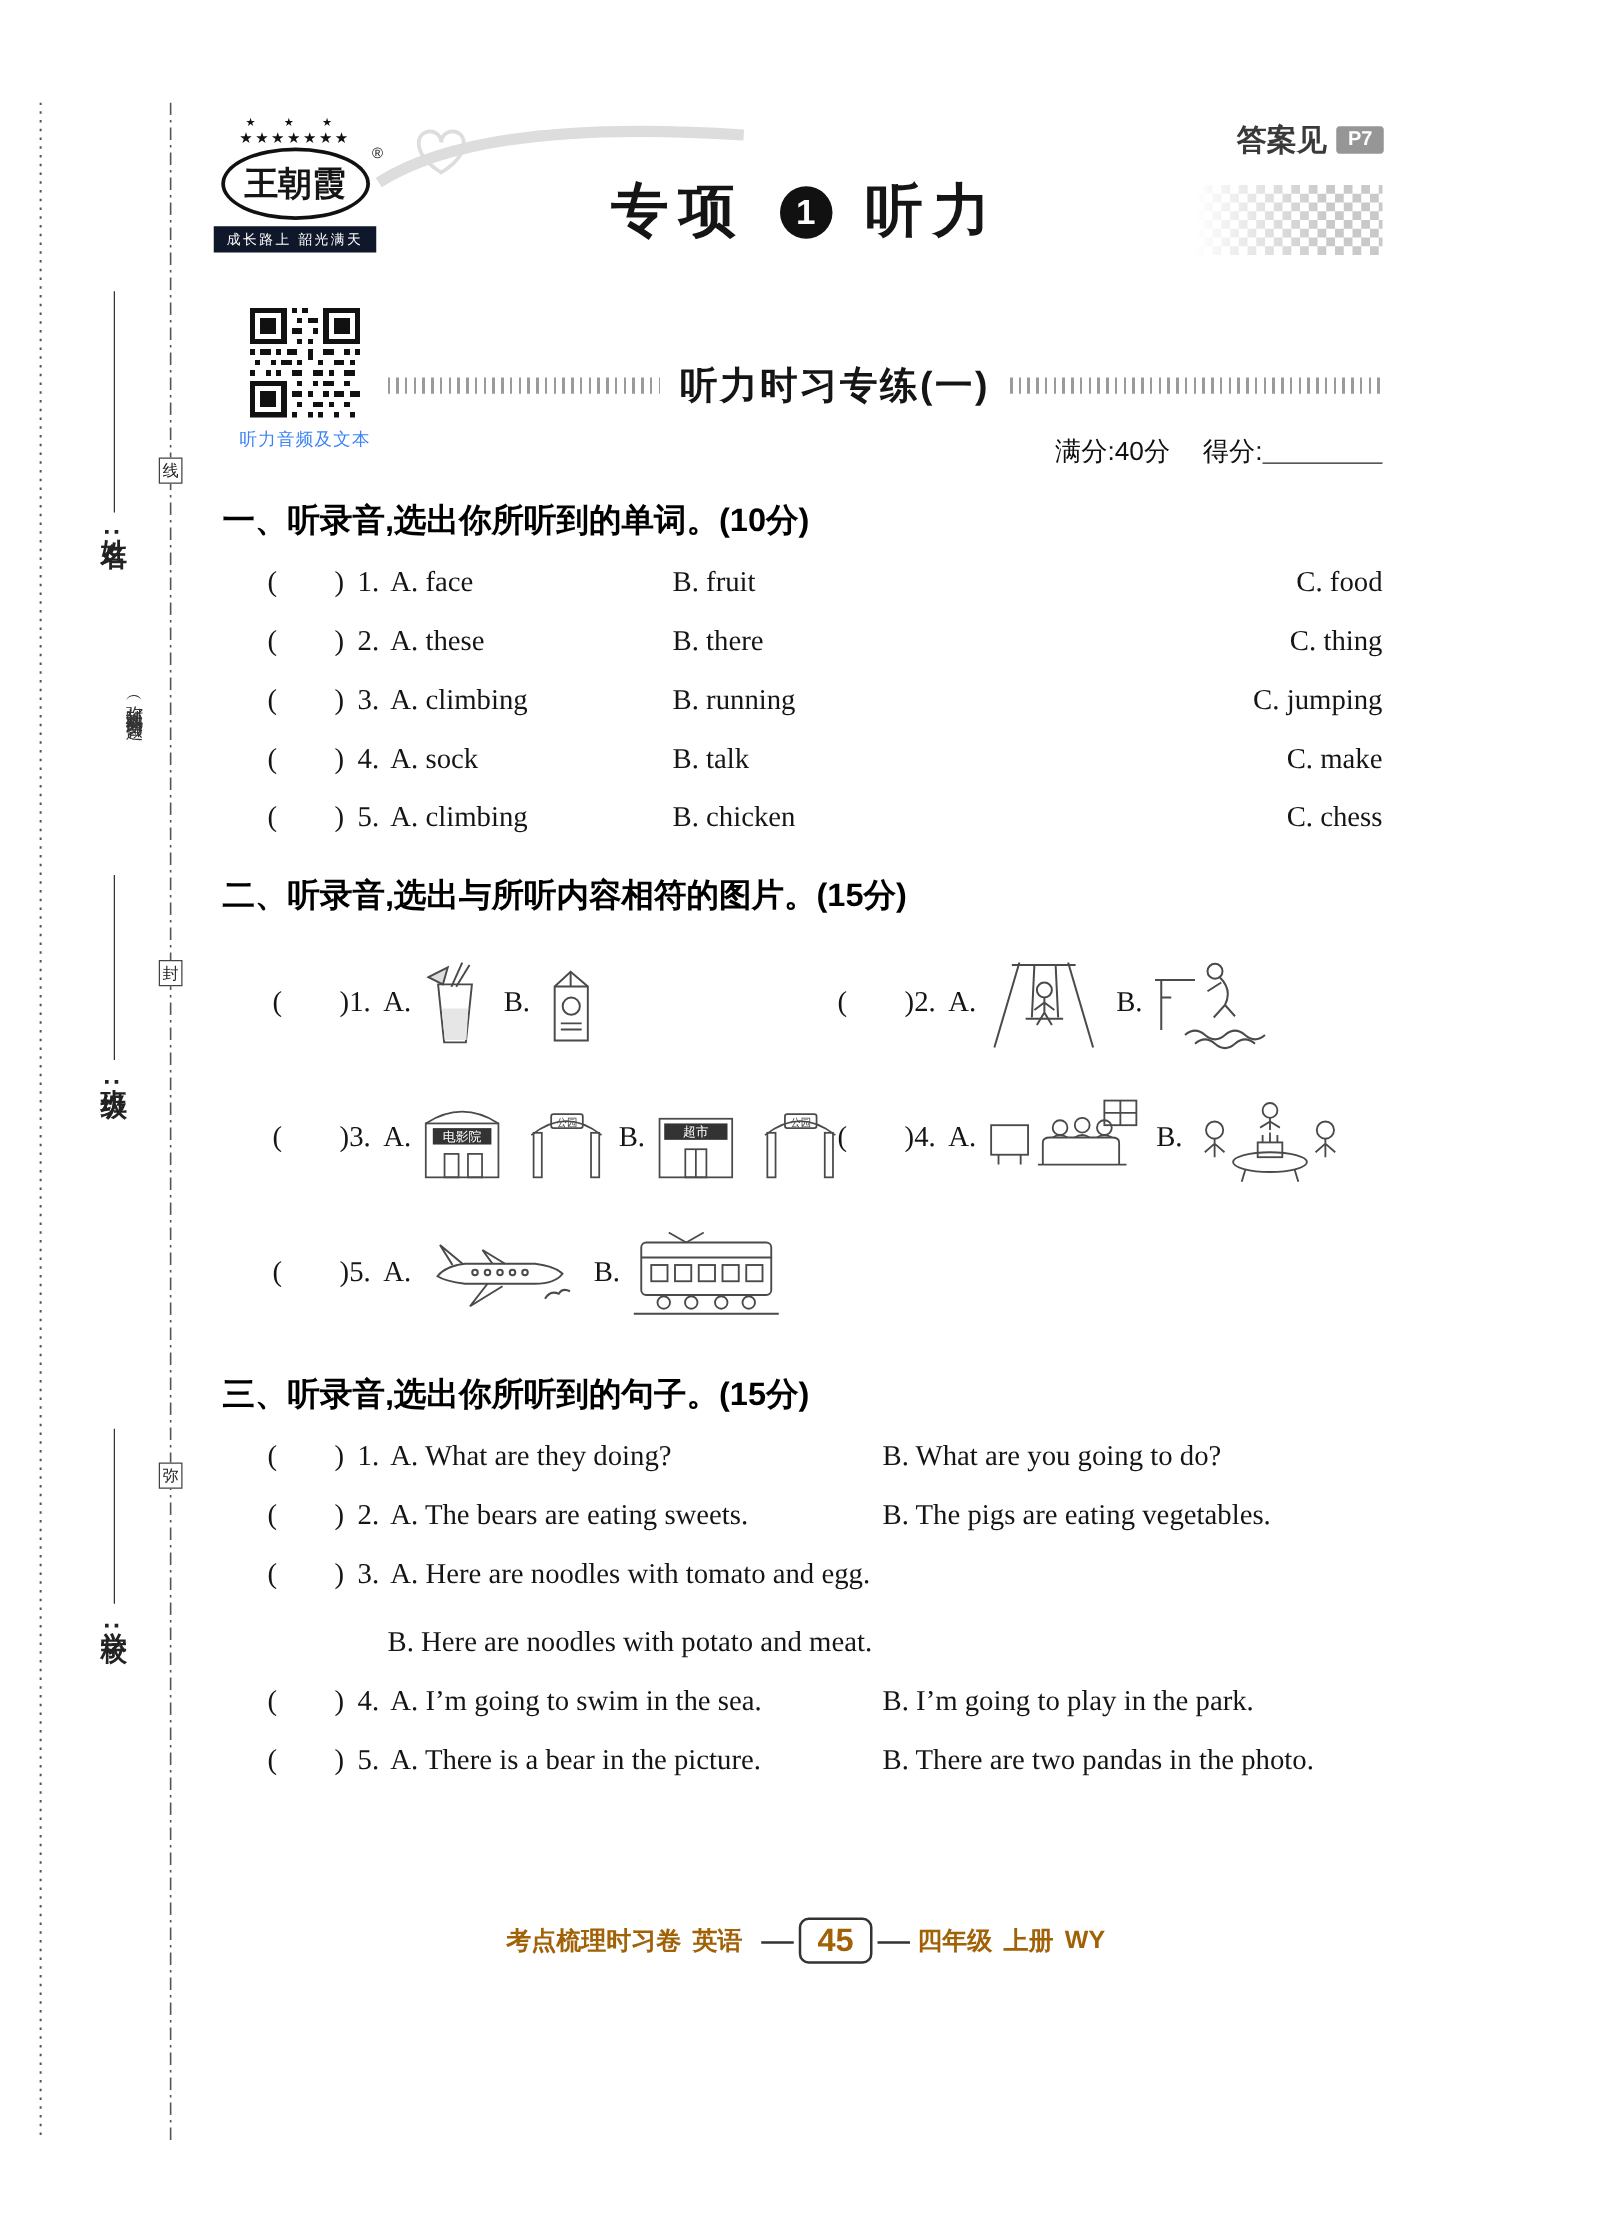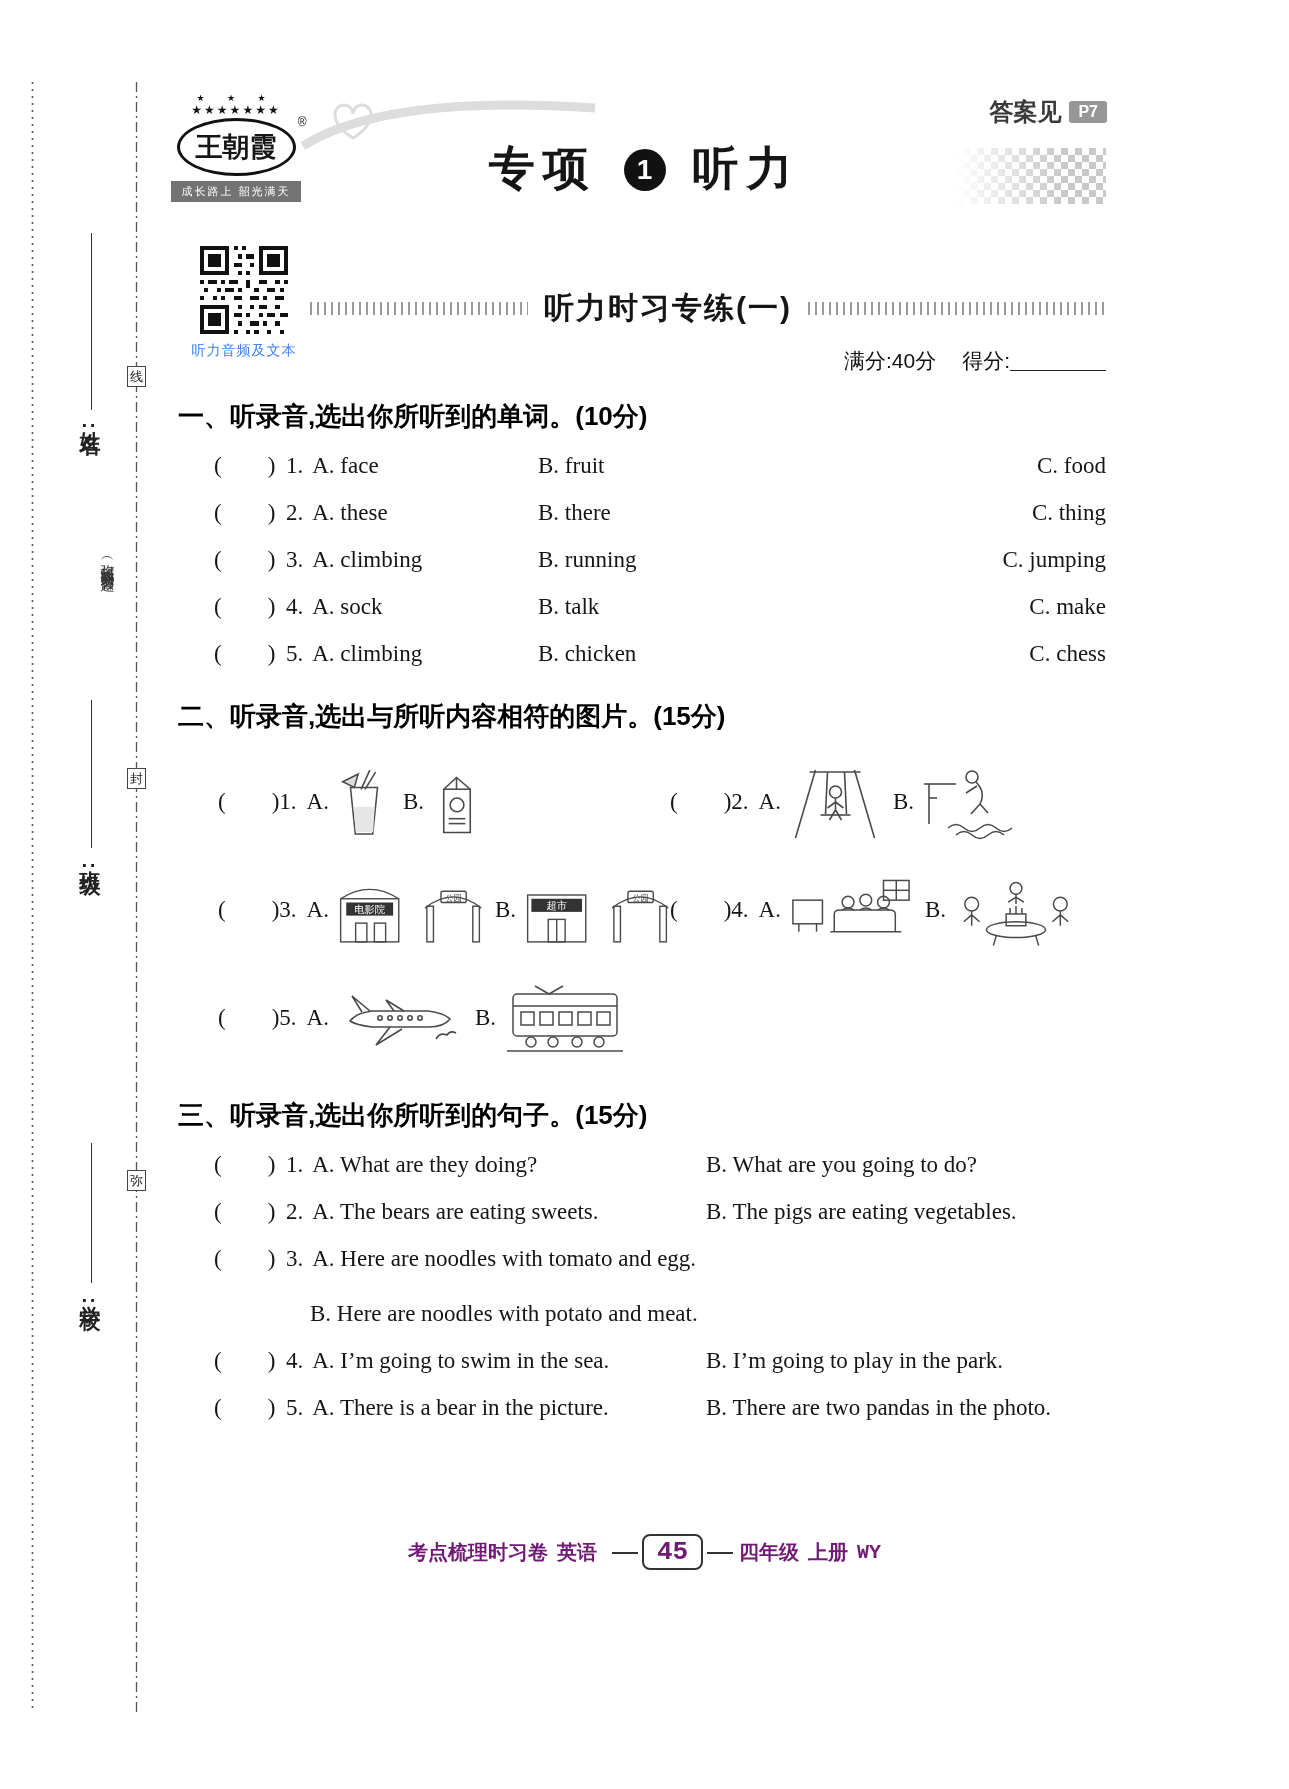--- a/index.html
+++ b/index.html
@@ -34,21 +34,21 @@
 
   .logo { position:absolute; left:156px; top:92px; width:160px; text-align:center; z-index:3; }
   .logo-stars { font-size:12px; letter-spacing:2px; color:#111; line-height:12px; }
   .logo-stars.small { font-size:9px; letter-spacing:10px; }
   .logo-oval {
     display:inline-block; border:3px solid #111; border-radius:50%;
     padding:8px 16px; font-size:27px; font-weight:700; position:relative; margin-top:2px; background:#fff;
   }
   .logo-reg { position:absolute; top:-6px; right:-14px; font-size:12px; font-weight:400; }
   .logo-ribbon {
-    display:inline-block; background:#737373; color:#fff; font-size:11px; letter-spacing:2px;
+    display:inline-block; background:#0f172a; color:#fff; font-size:11px; letter-spacing:2px;
     padding:3px 10px; margin-top:5px;
   }
   .banner-swoosh { position:absolute; left:295px; top:88px; z-index:1; }
   .page-title { position:absolute; left:0; right:0; top:138px; text-align:center; font-size:46px; font-weight:700; letter-spacing:8px; z-index:2; }
   .num-circle {
     display:inline-block; width:42px; height:42px; border-radius:50%; background:#111; color:#fff;
     font-size:28px; line-height:42px; text-align:center; letter-spacing:0; vertical-align:5px; margin:0 6px;
   }
   .checker {
     position:absolute; left:956px; top:148px; width:150px; height:56px;
@@ -89,21 +89,21 @@
 
   .pic-row { display:flex; align-items:center; margin-top:28px; padding-left:40px; }
   .pic-group { display:flex; align-items:center; }
   .pg-fixed { width:452px; }
   .pic-group .serif { font-size:23px; }
   .plabel { margin:0 6px 0 10px; }
   .pic { display:inline-flex; align-items:center; }
   .pic svg { display:block; }
 
   
-  .footer { position:absolute; left:0; right:0; top:1534px; display:flex; justify-content:center; align-items:center; font-size:20px; font-weight:700; color:#701a75;font-family:Liberation Mono, monospace; }
+  .footer { position:absolute; left:0; right:0; top:1534px; display:flex; justify-content:center; align-items:center; font-size:20px; font-weight:700; color:#a16207; }
   .footer .sp { margin:0 9px; }
   .page-box {
     border:2px solid #333; border-radius:8px; padding:1px 13px; font-size:26px; position:relative; margin:0 36px;
   }
   .page-box::before, .page-box::after {
     content:""; position:absolute; top:50%; width:26px; height:2px; background:#333;
   }
   .page-box::before { left:-32px; }
   .page-box::after { right:-32px; }
 </style>

